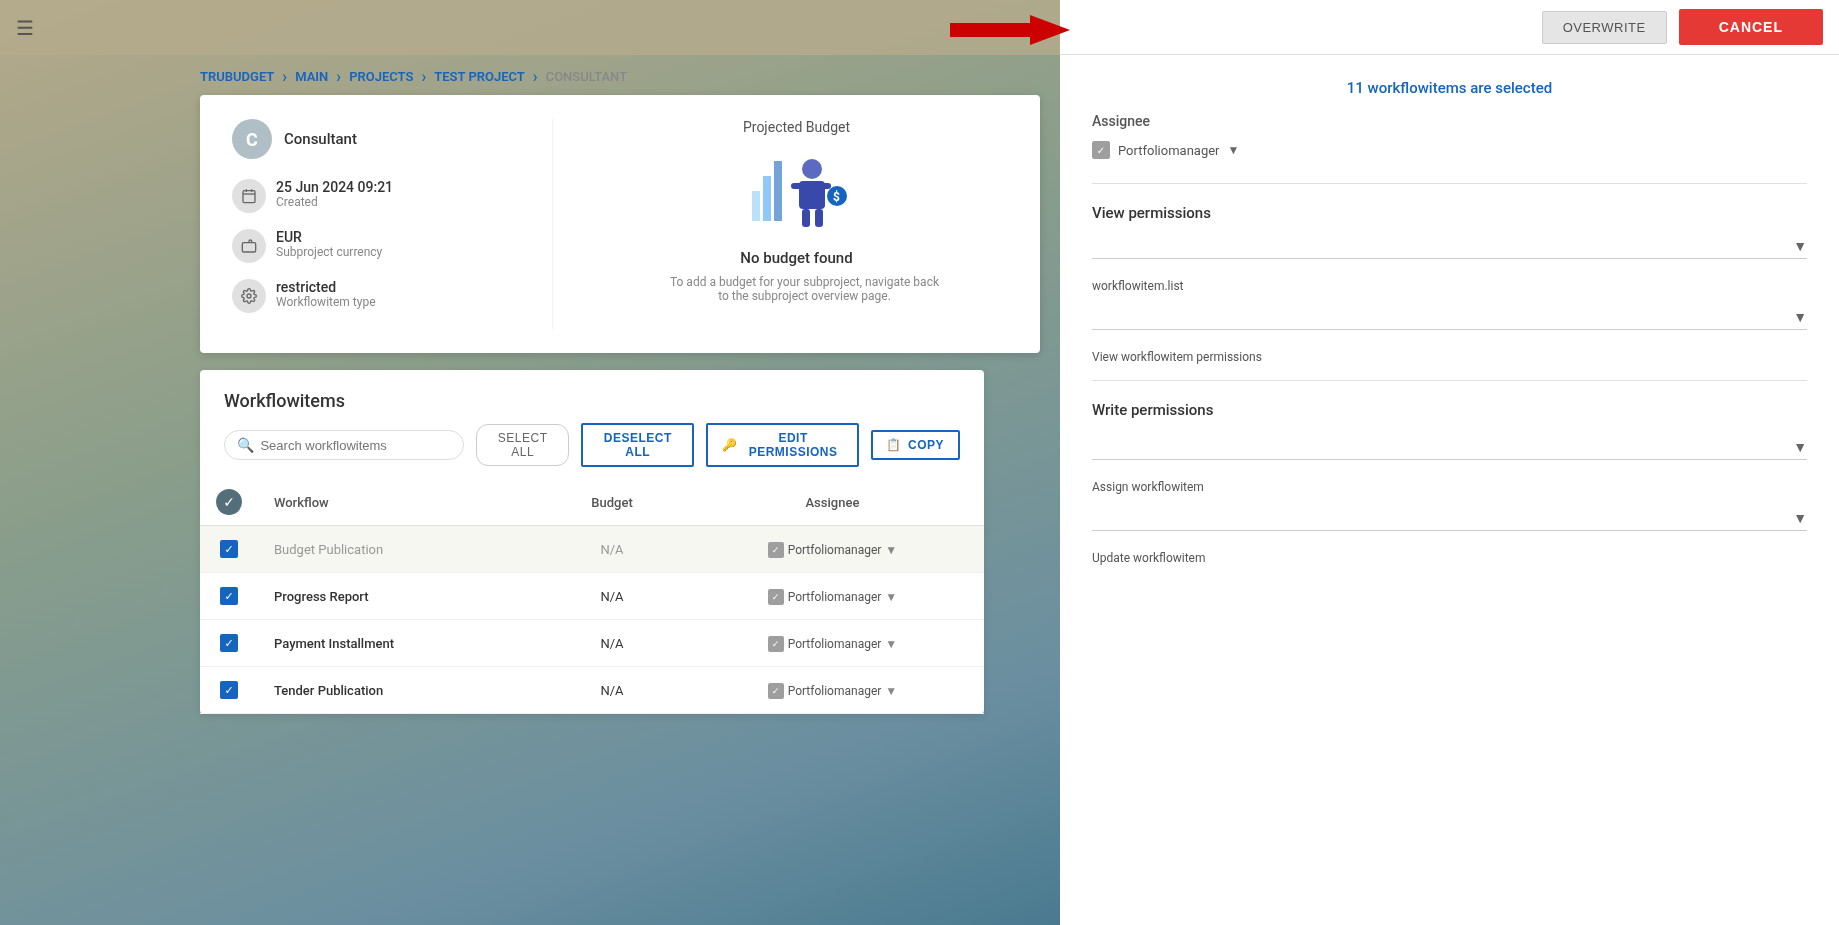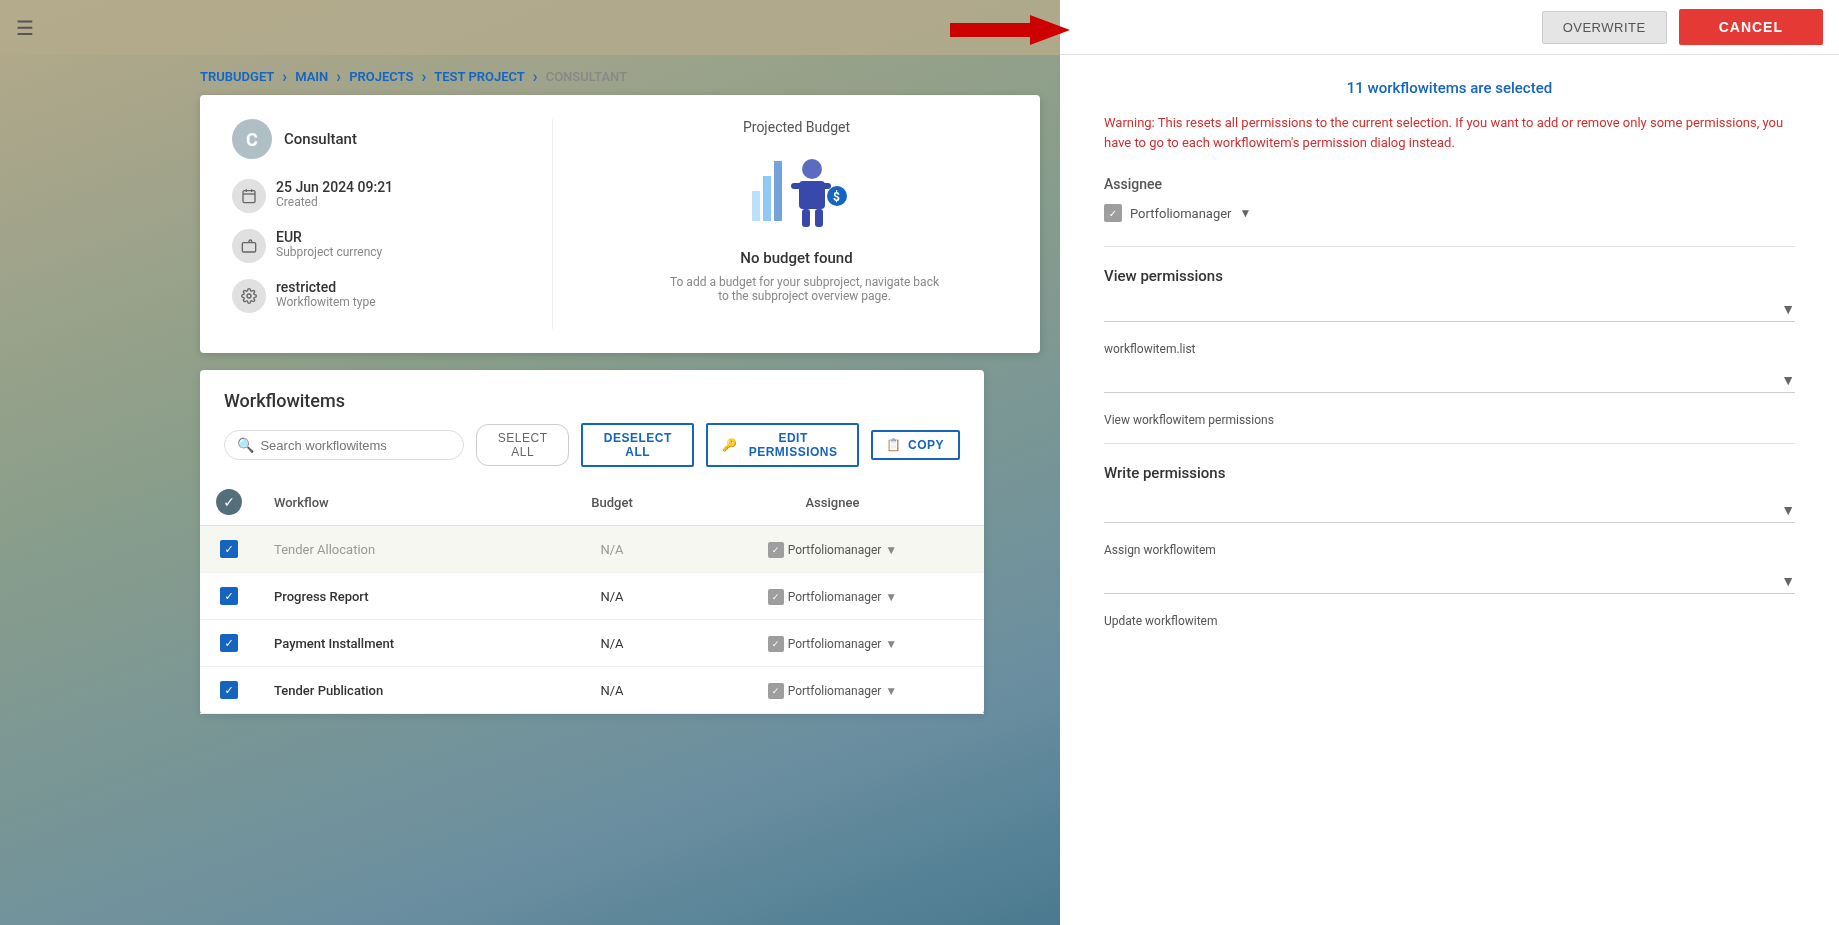--- a/index.html
+++ b/index.html
@@ -411,21 +411,21 @@
     
     .right-panel {
       position: absolute;
       top: 55px;
       left: 1060px;
       width: 779px;
       height: 870px;
       background: #fff;
       z-index: 5;
       overflow-y: auto;
-      padding: 24px 44px;
+      padding: 24px 32px;
     }
 
     .selected-count {
       font-size: 15px;
       color: #1565c0;
       font-weight: 500;
       text-align: center;
       margin-bottom: 16px;
     }
 
@@ -660,21 +660,21 @@
         <th class="center">Budget</th>
         <th class="center">Assignee</th>
       </tr>
     </thead>
     <tbody>
 
       <tr class="row-highlighted">
         <td class="checkbox-col">
           <div class="blue-checkbox">✓</div>
         </td>
-        <td style="color:#999; font-weight:400">Tender Allocation</td>
+        <td style="color:#999; font-weight:400">Budget Publication</td>
         <td class="center" style="color:#999;">N/A</td>
         <td class="center">
           <div class="assignee-chip">
             <div class="assignee-checkbox">✓</div>
             <span>Portfoliomanager</span>
             <span class="dropdown-arrow">▼</span>
           </div>
         </td>
       </tr>
 
@@ -721,21 +721,20 @@
             <span class="dropdown-arrow">▼</span>
           </div>
         </td>
       </tr>
     </tbody>
   </table>
 </div>
 
 <div class="right-panel">
   <div class="selected-count">11 workflowitems are selected</div>
-  <div class="warning-text">Warning: This resets all permissions to the current selection. If you want to add or remove only some permissions, you have to go to each workflowitem's permission dialog instead.</div>
 
   <div class="section-label">Assignee</div>
   <div class="assignee-dropdown">
     <div class="assignee-chk">✓</div>
     <span class="assignee-select-label">Portfoliomanager</span>
     <span class="assignee-drop-arrow">▼</span>
   </div>
 
   <div class="divider"></div>
 

